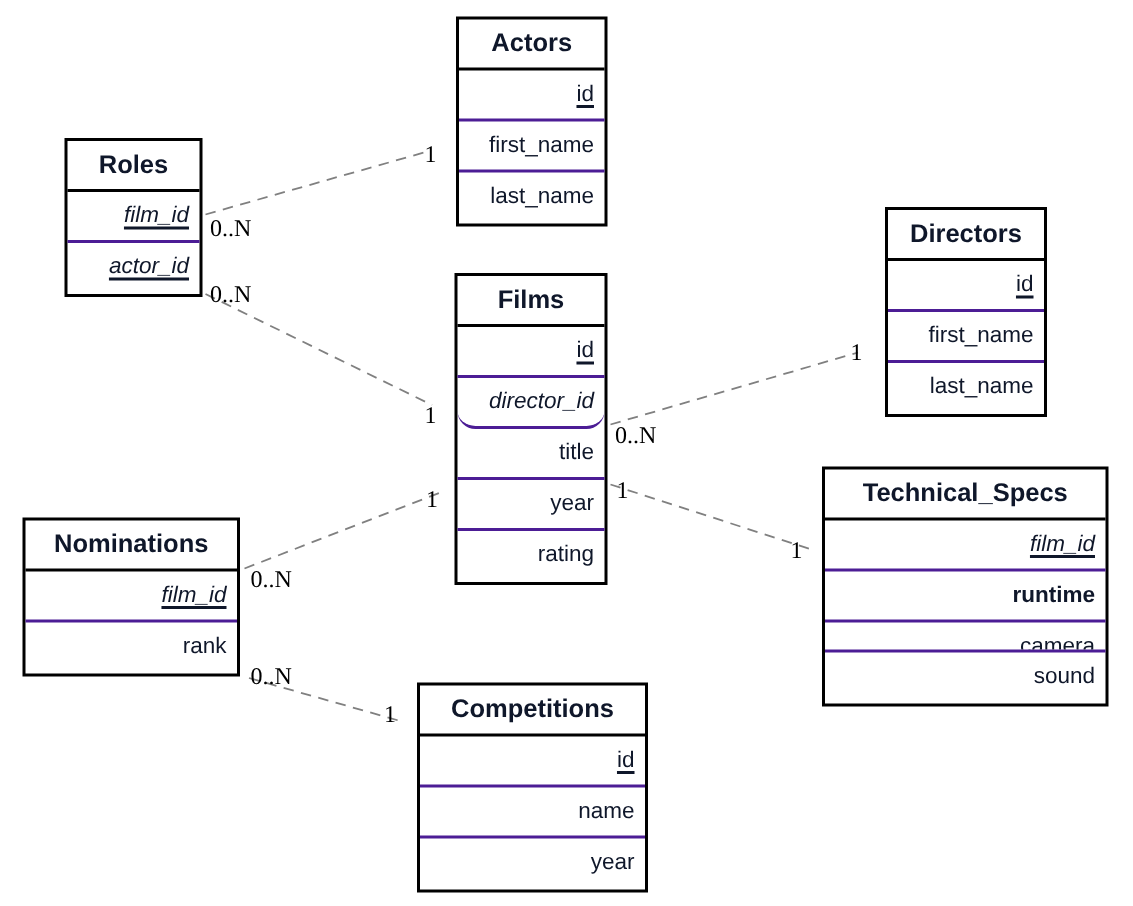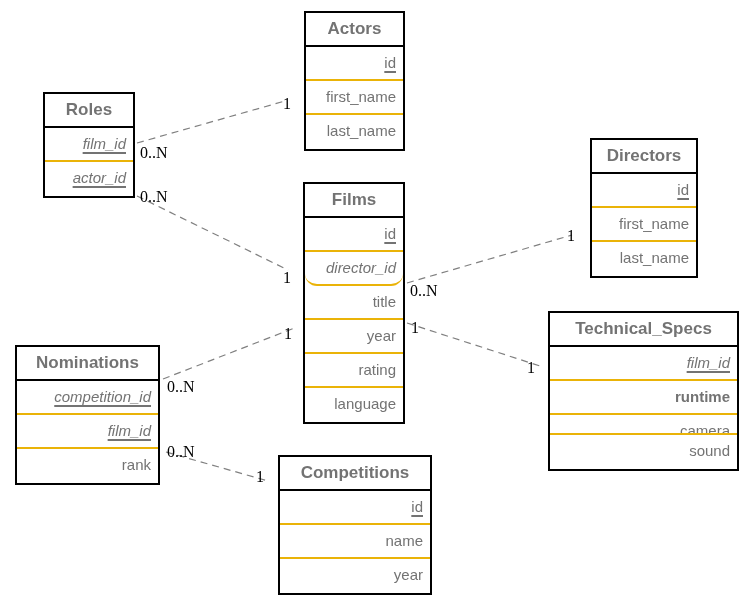--- a/index.html
+++ b/index.html
@@ -21,41 +21,41 @@
     top: 0;
     width: 755px;
     height: 604px;
     pointer-events: none;
   }
   .entity {
     position: absolute;
     box-sizing: border-box;
     border: 2px solid #000000;
     background: #ffffff;
-    color: #737373;
+    color: #0f172a;
   }
   .entity-title {
     box-sizing: border-box;
     height: 34px;
     line-height: 32px;
     text-align: center;
     font-weight: bold;
     font-size: 17px;
     border-bottom: 2px solid #000000;
     white-space: nowrap;
     overflow: hidden;
   }
   .entity-field {
     box-sizing: border-box;
     height: 34px;
     line-height: 32px;
     text-align: right;
     padding-right: 7px;
     font-size: 15px;
-    border-bottom: 2px solid #eab308;
+    border-bottom: 2px solid #4c1d95;
     white-space: nowrap;
     overflow: hidden;
   }
   .entity-field:last-child {
     border-bottom: none;
   }
   .entity-field.pk {
     text-decoration: underline;
     text-underline-offset: 3px;
     text-decoration-thickness: 1.5px;
@@ -96,38 +96,36 @@
   <div class="entity-field pk fk" style="height: 34px; line-height: 32px;">film_id</div>
       <div class="entity-field pk fk" style="height: 34px; line-height: 32px;">actor_id</div>
     </div>
     <div class="entity" style="left: 303px; top: 182px; width: 102px;">
     <div class="entity-title" style="height: 34px; line-height: 32px;">Films</div>
   <div class="entity-field pk" style="height: 34px; line-height: 32px;">id</div>
       <div class="entity-field fk" style="height: 34px; line-height: 32px; border-radius: 12px;">director_id</div>
       <div class="entity-field" style="height: 34px; line-height: 32px;">title</div>
       <div class="entity-field" style="height: 34px; line-height: 32px;">year</div>
       <div class="entity-field" style="height: 34px; line-height: 32px;">rating</div>
-      <div class="entity-field" style="height: 34px; line-height: 32px;">language</div>
     </div>
     <div class="entity" style="left: 590px; top: 138px; width: 108px;">
     <div class="entity-title" style="height: 34px; line-height: 32px;">Directors</div>
   <div class="entity-field pk" style="height: 34px; line-height: 32px;">id</div>
       <div class="entity-field" style="height: 34px; line-height: 32px;">first_name</div>
       <div class="entity-field" style="height: 34px; line-height: 32px;">last_name</div>
     </div>
     <div class="entity" style="left: 548px; top: 311px; width: 191px;">
     <div class="entity-title" style="height: 34px; line-height: 32px;">Technical_Specs</div>
   <div class="entity-field pk fk" style="height: 34px; line-height: 32px;">film_id</div>
       <div class="entity-field" style="height: 34px; line-height: 32px; font-weight: bold;">runtime</div>
       <div class="entity-field" style="height: 20px; line-height: 32px;">camera</div>
       <div class="entity-field" style="height: 34px; line-height: 32px;">sound</div>
     </div>
     <div class="entity" style="left: 15px; top: 345px; width: 145px;">
     <div class="entity-title" style="height: 34px; line-height: 32px;">Nominations</div>
-  <div class="entity-field pk fk" style="height: 34px; line-height: 32px;">competition_id</div>
       <div class="entity-field pk fk" style="height: 34px; line-height: 32px;">film_id</div>
       <div class="entity-field" style="height: 34px; line-height: 32px; padding-left: 46px;">rank</div>
     </div>
     <div class="entity" style="left: 278px; top: 455px; width: 154px;">
     <div class="entity-title" style="height: 34px; line-height: 32px;">Competitions</div>
   <div class="entity-field pk" style="height: 34px; line-height: 32px;">id</div>
       <div class="entity-field" style="height: 34px; line-height: 32px;">name</div>
       <div class="entity-field" style="height: 34px; line-height: 32px;">year</div>
     </div>
     <div class="cardinality-label" style="left: 140px; top: 145px;">0..N</div>

